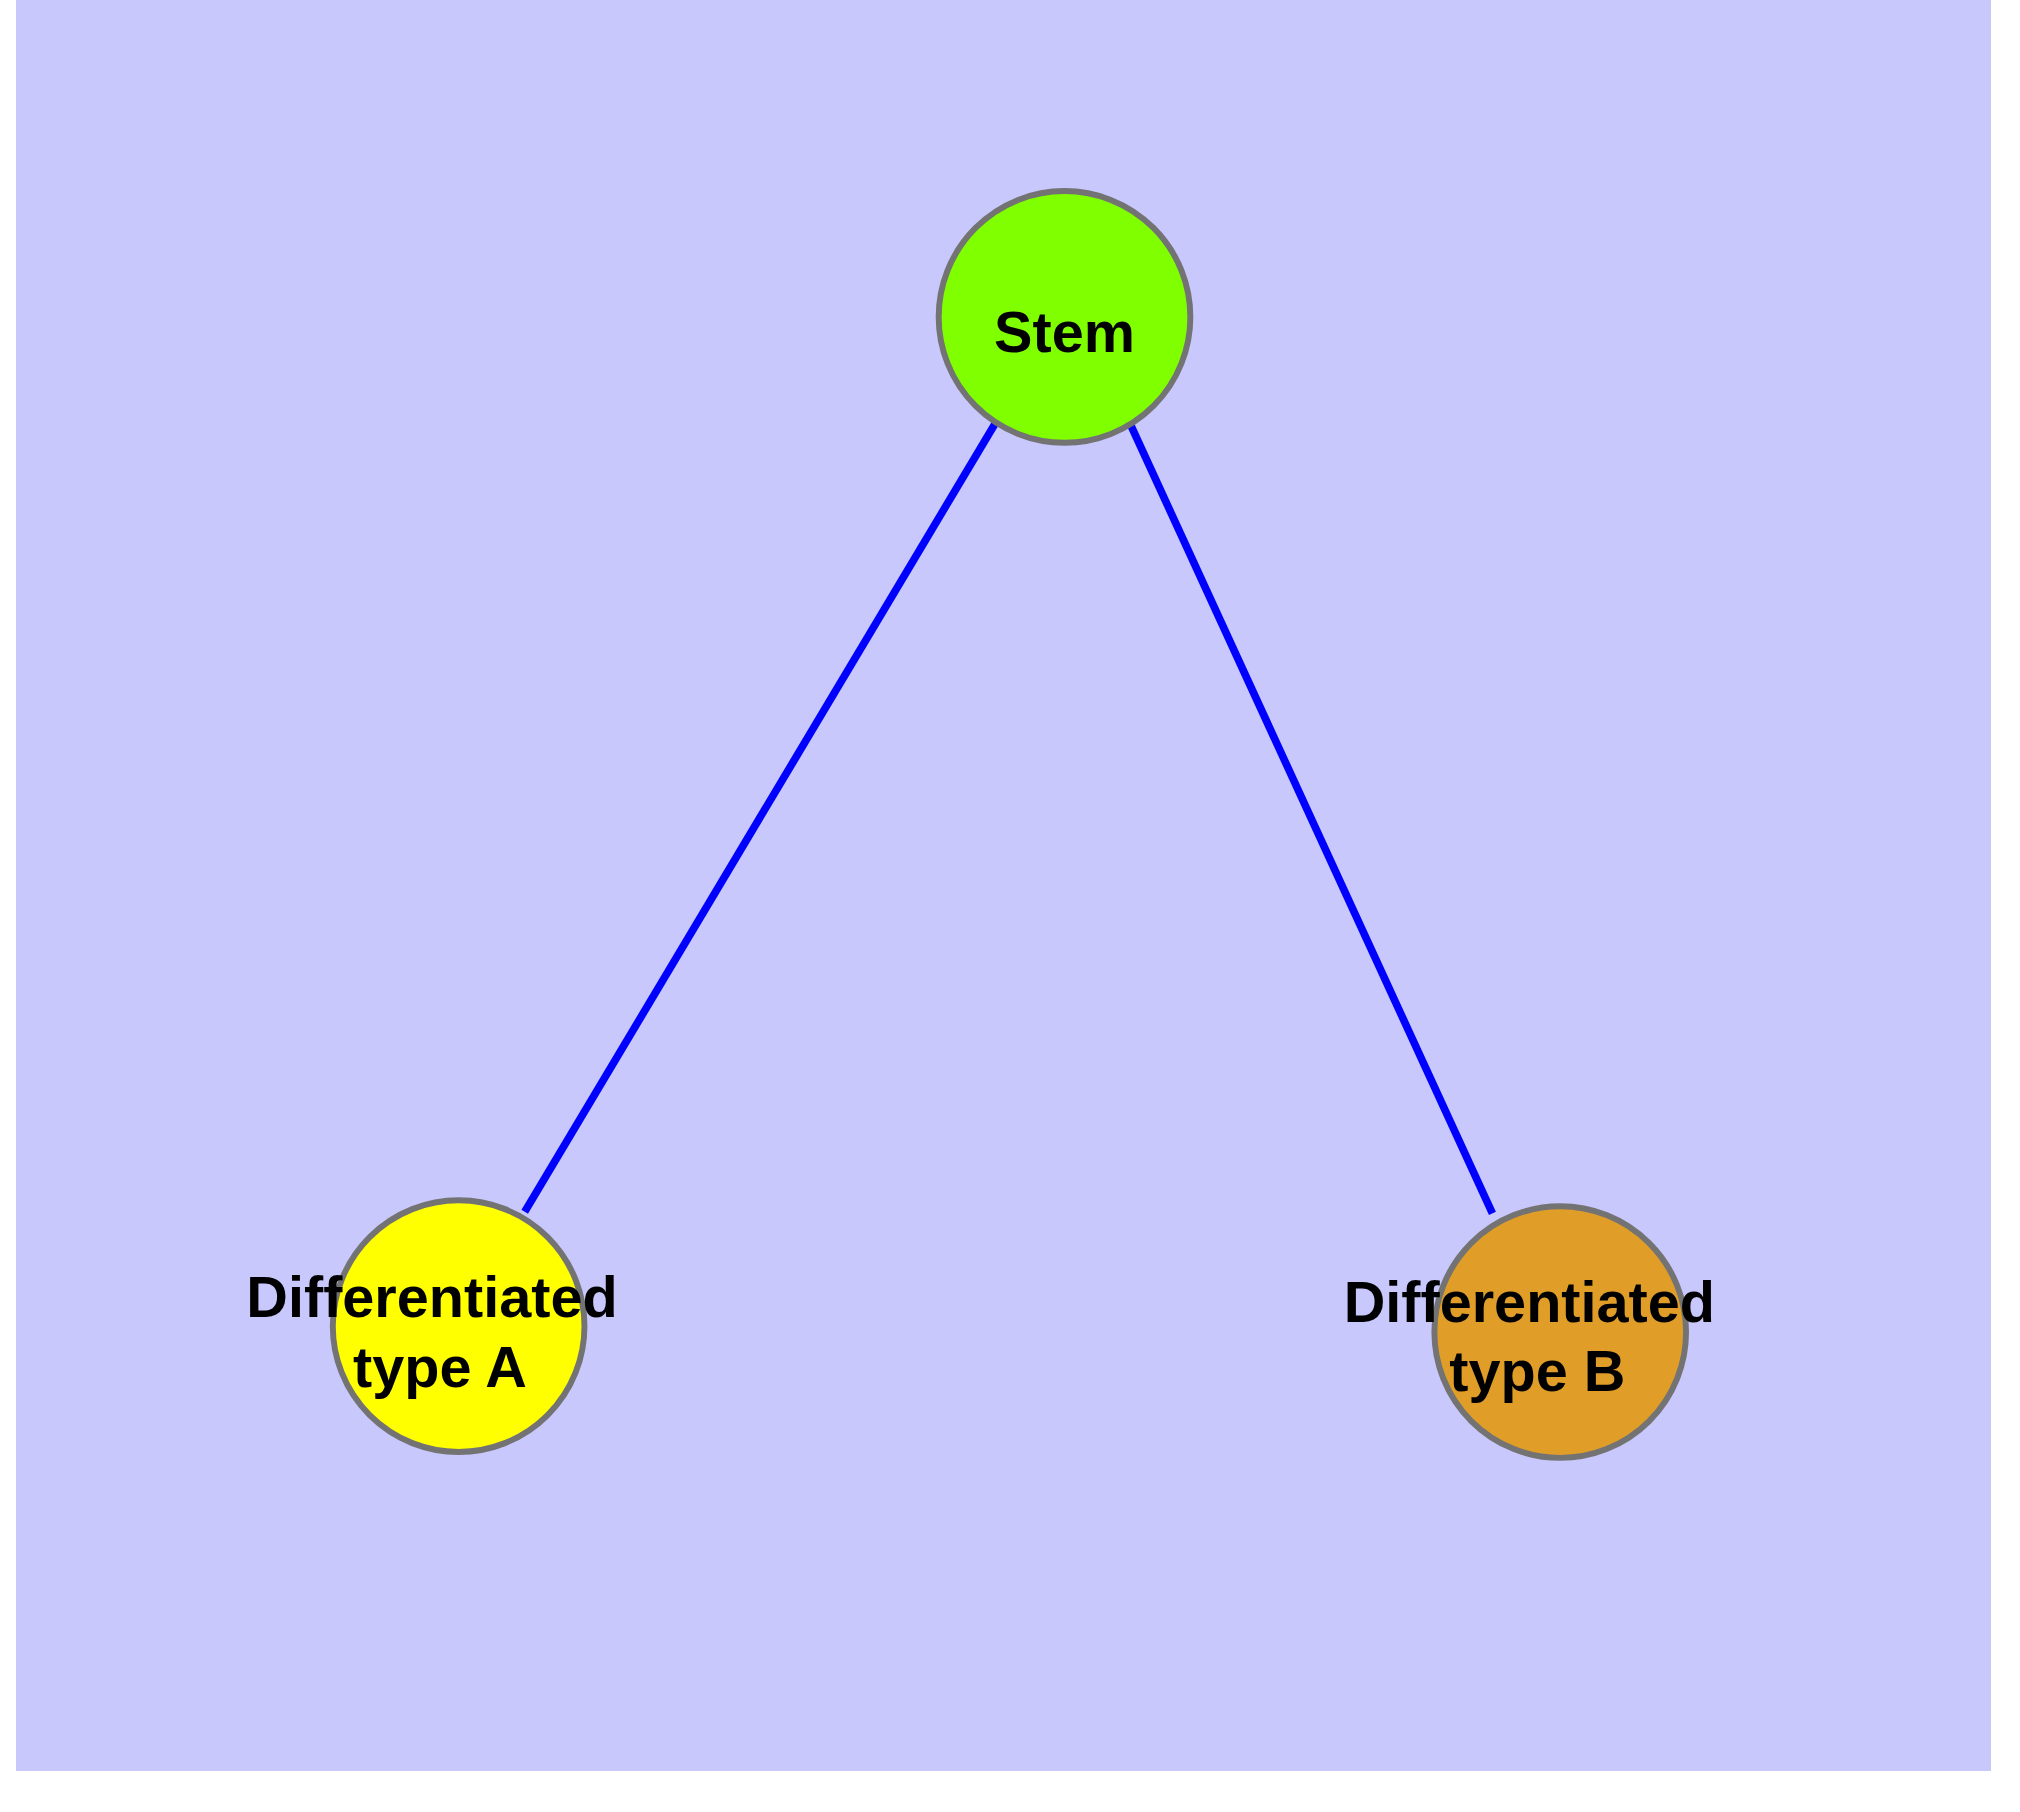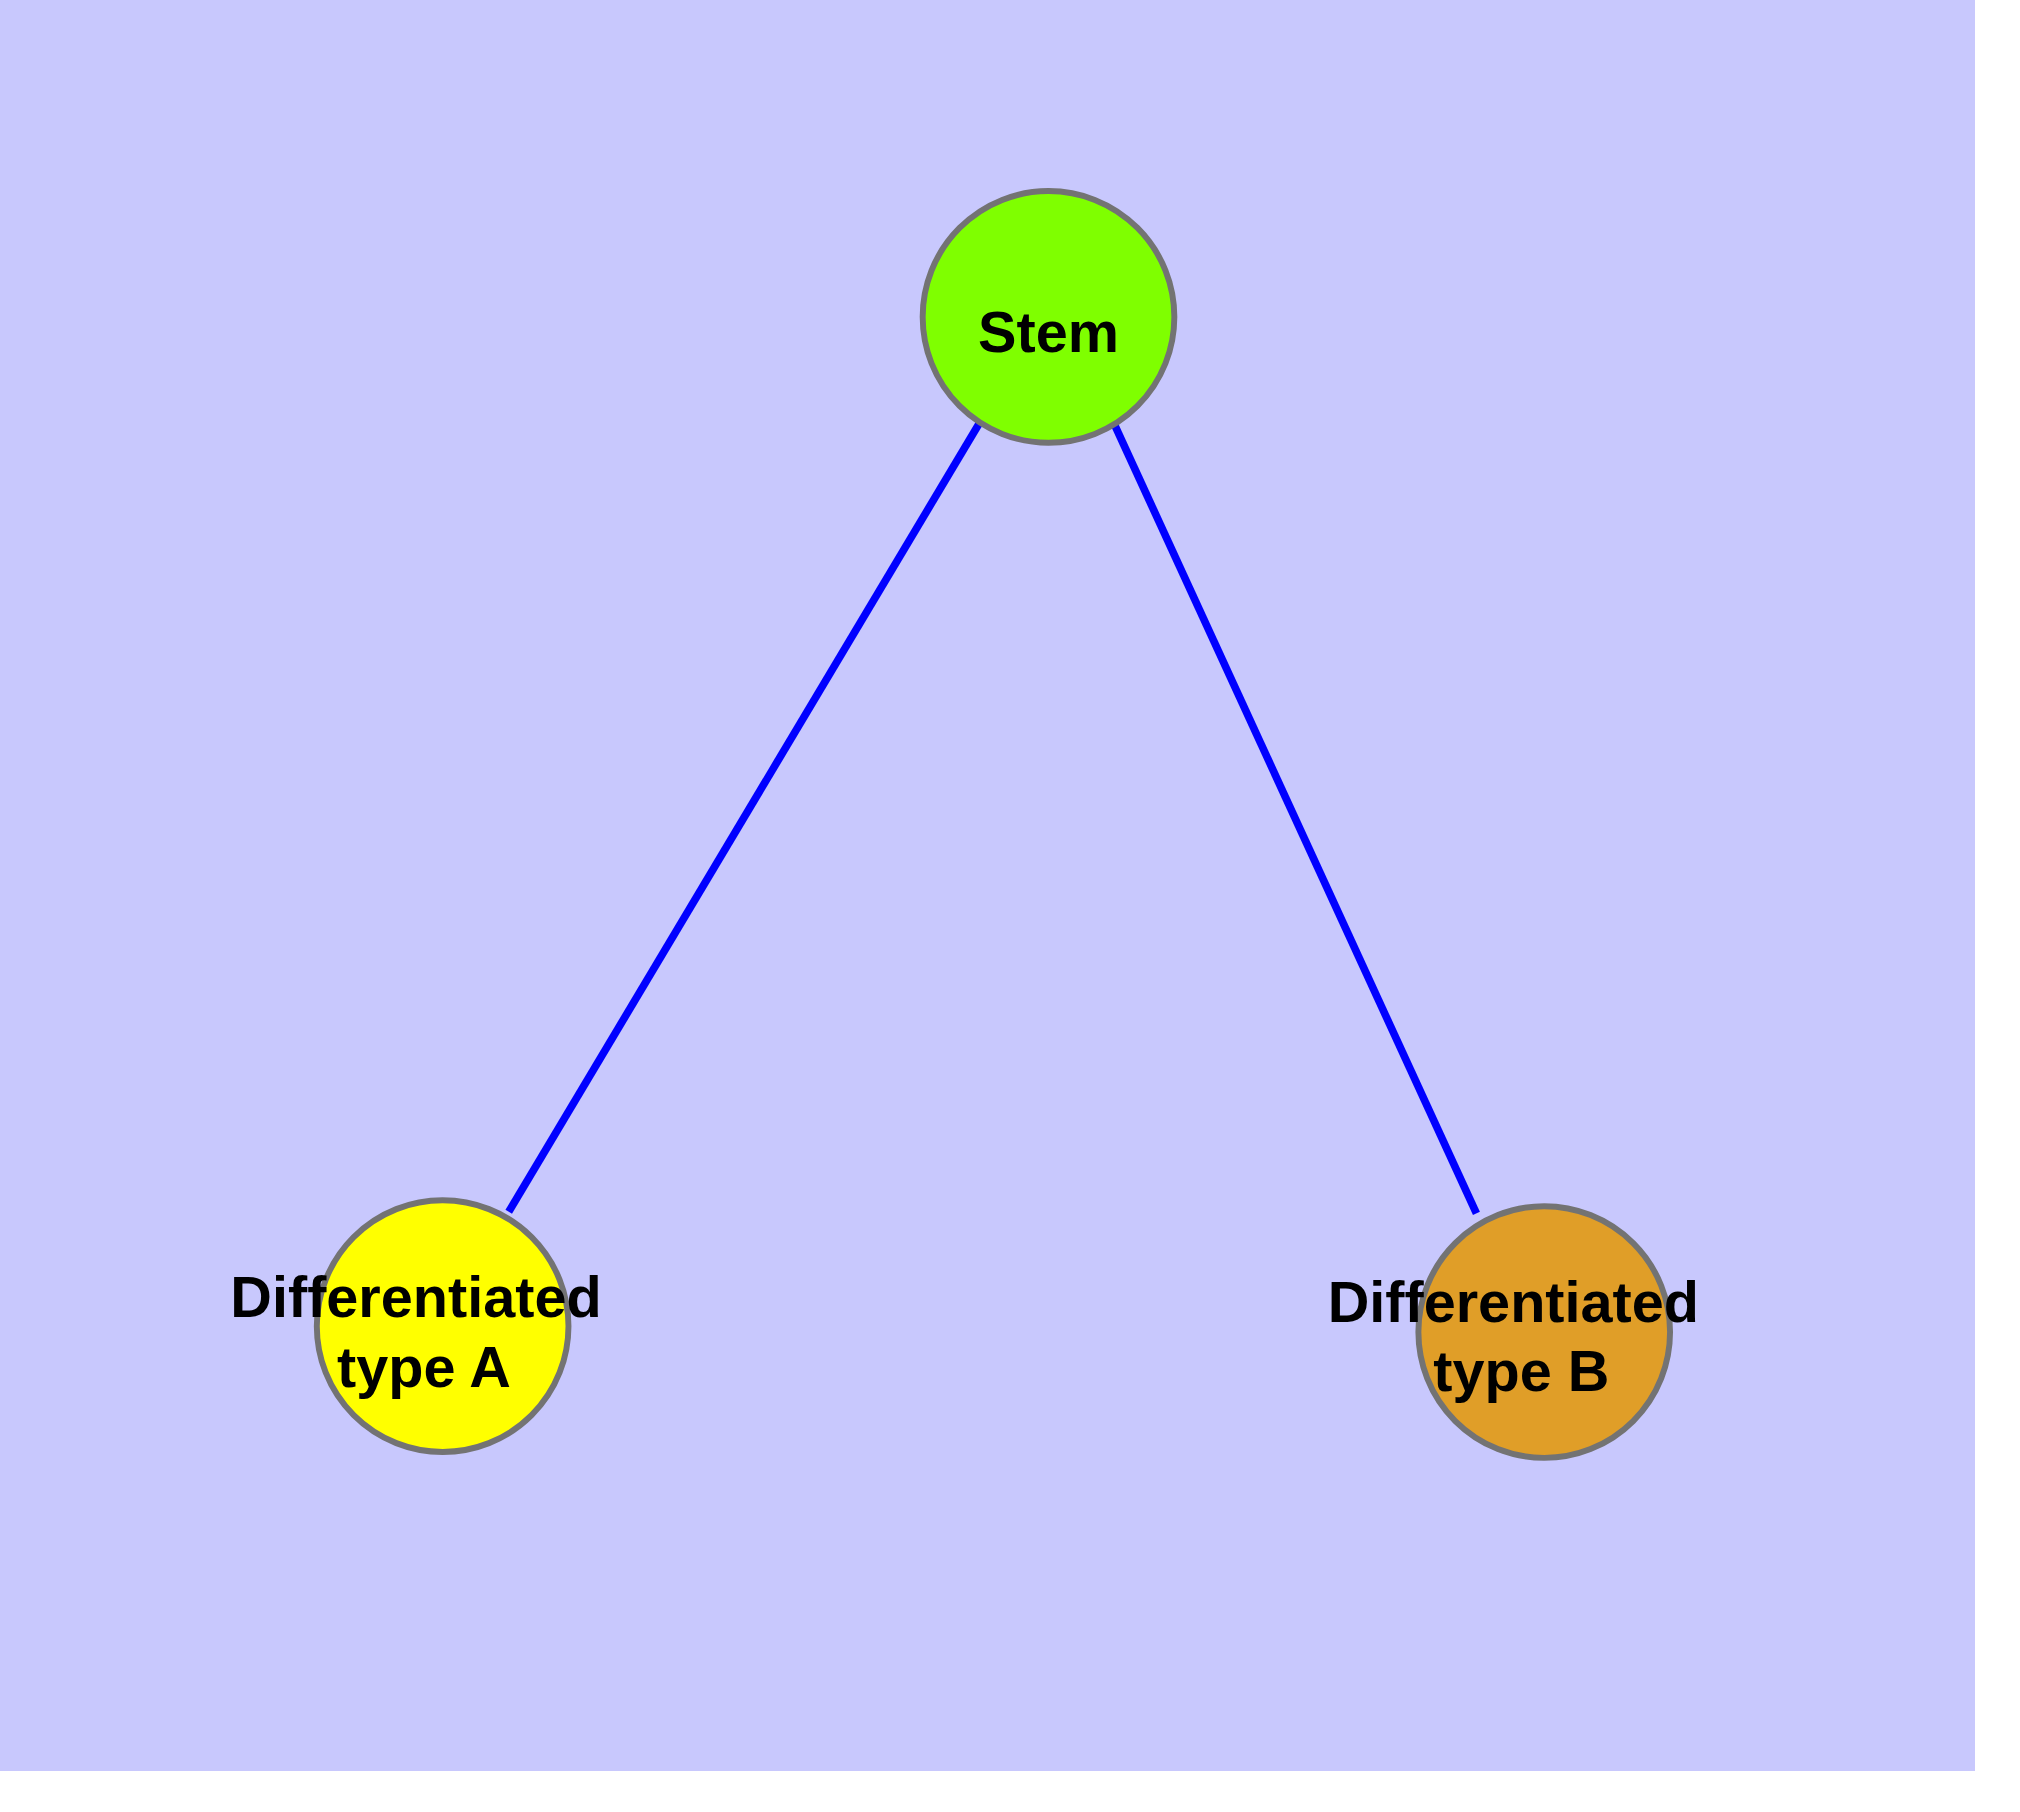--- a/index.html
+++ b/index.html
@@ -11,21 +11,21 @@
   #root {
     position: relative;
     width: 2021px;
     height: 1812px;
     background: #ffffff;
     overflow: hidden;
     font-family: "Liberation Sans", sans-serif;
   }
   #canvas {
     position: absolute;
-    left: 0;
+    left: 16px;
     top: 0;
     width: 1975px;
     height: 1771px;
     background: #c8c8fd;
   }
   #graph-svg {
     position: absolute;
     left: 0;
     top: 0;
     width: 1975px;

